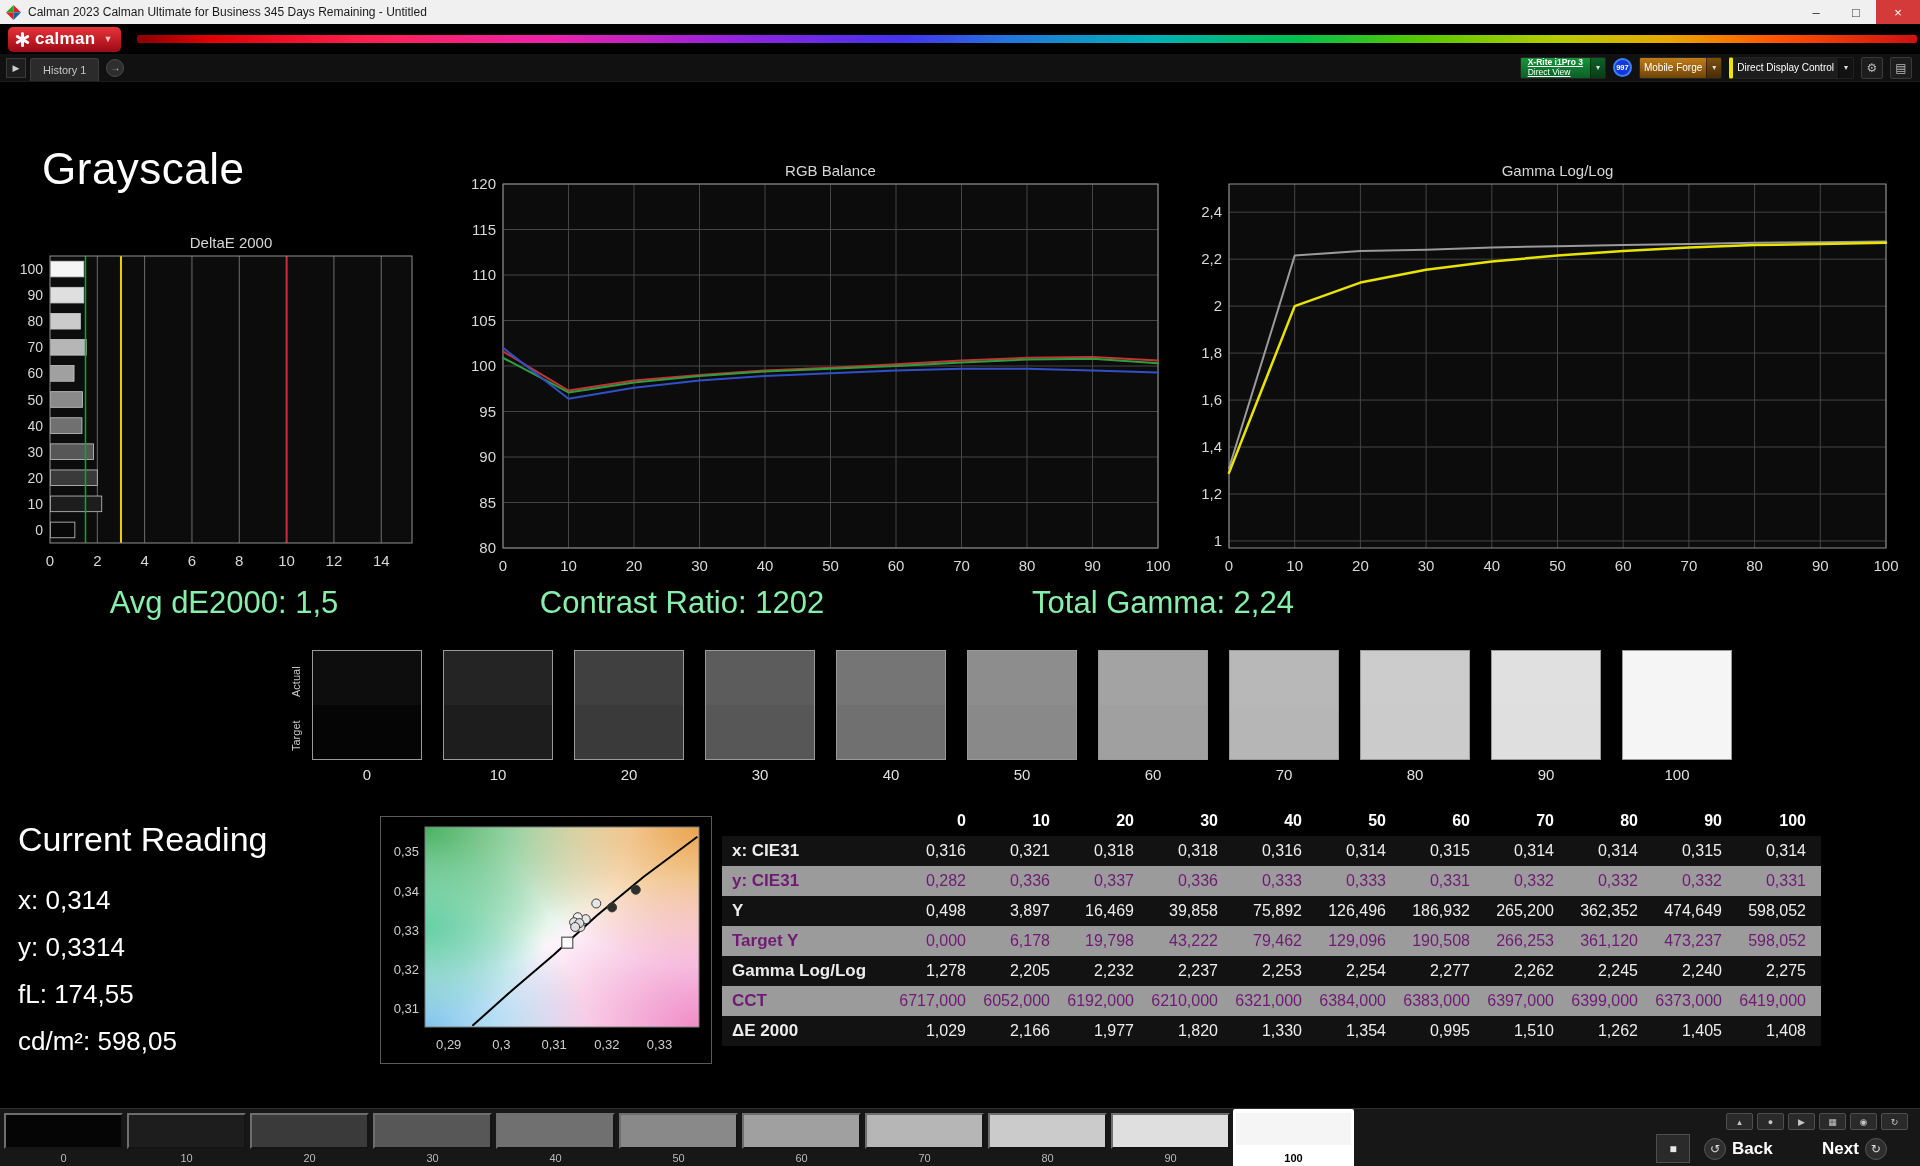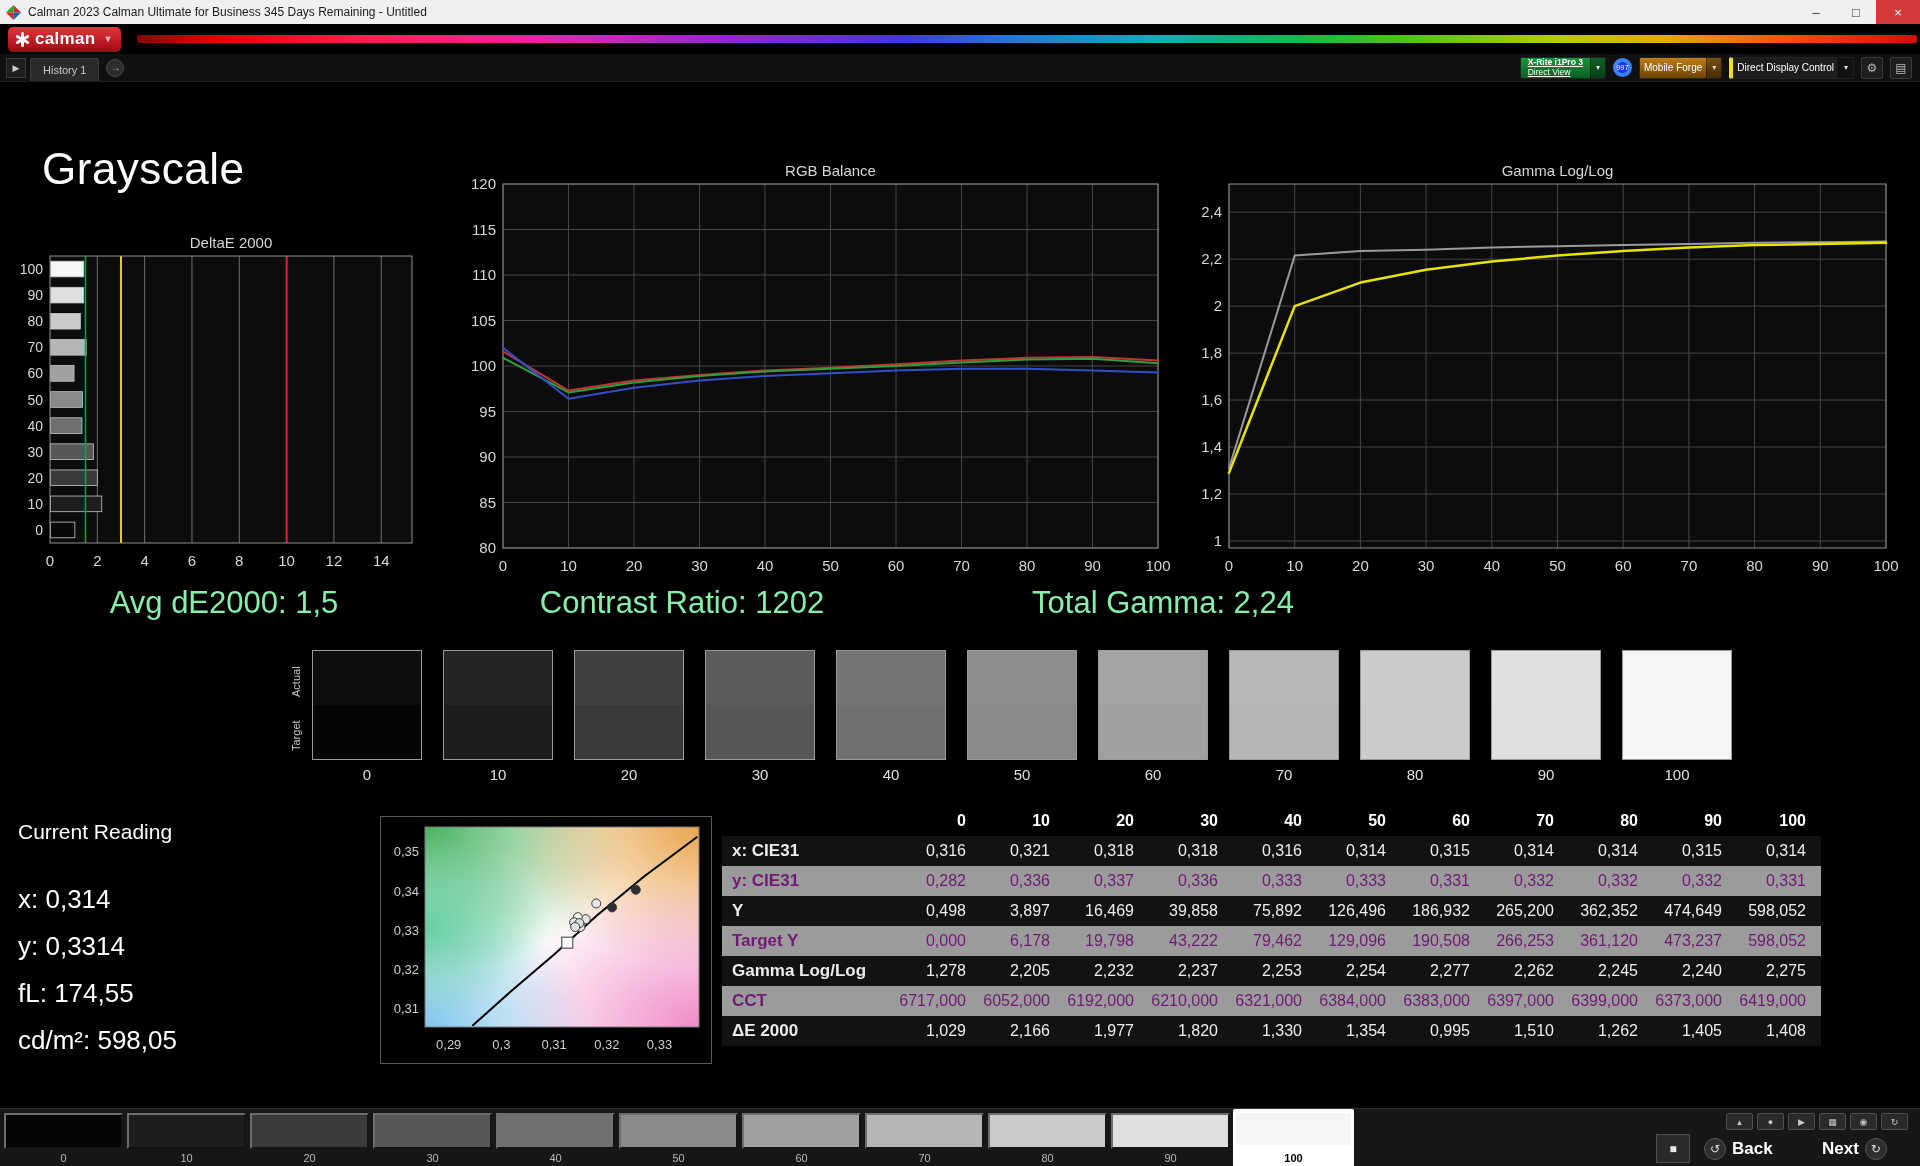--- a/index.html
+++ b/index.html
@@ -30,21 +30,21 @@
 #meter-group{margin-left:auto;display:flex;align-items:center;gap:7px;margin-right:8px;}
 .dd{height:22px;display:flex;align-items:stretch;border:1px solid #222;border-radius:2px;overflow:hidden;}
 .dd-text{display:flex;flex-direction:column;justify-content:center;padding:0 7px;color:#fff;text-decoration:underline;}
 .dd-text .l1{font-size:8.5px;line-height:9.5px;font-weight:bold;}
 .dd-text .l2{font-size:8.5px;line-height:9.5px;}
 .dd-single{font-size:10px;display:flex;align-items:center;padding:0 4px;color:#fff;white-space:nowrap;text-align:center;}
 .dd-arrow{width:15px;display:flex;align-items:center;justify-content:center;color:#ddd;font-size:8px;background:rgba(0,0,0,.35);border-left:1px solid rgba(0,0,0,.4);}
 #dd-meter{background:linear-gradient(180deg,#17953c,#0a5f24);}
 #dd-source{background:linear-gradient(180deg,#c07d18,#6e4407);}
 #dd-control{background:#1d1d1d;border-left:4px solid #f2e200;}
-#meter-badge{width:19px;height:19px;border-radius:50%;background:#1536d8;border:4px solid #3b82f6;color:#fff;font-size:7.5px;font-weight:normal;display:flex;align-items:center;justify-content:center;text-align:right;}
+#meter-badge{width:19px;height:19px;border-radius:50%;background:#1536d8;border:2px solid #3b82f6;color:#fff;font-size:7.5px;font-weight:bold;display:flex;align-items:center;justify-content:center;text-align:right;}
 .icon-btn{width:22px;height:22px;background:#1d1d1d;border:1px solid #3a3a3a;color:#b8b8b8;font-size:12px;display:flex;align-items:center;justify-content:center;border-radius:2px;}
 
 
 #main{position:absolute;left:0;top:82px;width:1920px;height:1026px;background:#000;}
 #page-heading{position:absolute;left:42px;top:62px;font-size:44px;font-weight:400;color:#fff;letter-spacing:.5px;}
 #chart-deltae{position:absolute;left:8px;top:152px;}
 #chart-rgb{position:absolute;left:455px;top:80px;}
 #chart-gamma{position:absolute;left:1185px;top:80px;}
 #stats-row{position:absolute;left:0;top:503px;width:1920px;display:grid;grid-template-columns:448px 468px 494px 510px;}
 .stat{text-align:center;font-size:31px;color:#86efac;}
@@ -54,21 +54,21 @@
 .rot-label{position:absolute;left:290px;width:14px;color:#c8c8c8;font-size:11px;writing-mode:vertical-rl;transform:rotate(180deg);text-align:center;}
 #rot-actual{top:6px;height:55px;}
 #rot-target{top:60px;height:55px;}
 .swatch-cell{position:absolute;top:2px;width:110px;}
 .swatch{width:110px;height:110px;border:1px solid #9a9a9a;position:relative;}
 .swatch .half-top{position:absolute;left:0;top:0;width:100%;height:50%;background:rgba(255,255,255,0.035);}
 .swatch-label{margin-top:6px;text-align:center;font-size:15px;color:#e0e0e0;}
 
 
 #current-reading{position:absolute;left:18px;top:738px;color:#fff;}
-#cr-title{font-size:21px;margin-bottom:32px;}
+#cr-title{font-size:34px;margin-bottom:18px;}
 .cr-line{font-size:26px;line-height:47px;}
 
 
 #cie-svg{position:absolute;left:380px;top:734px;background:#000;border:1px solid #5a5a5a;}
 
 
 #data-table{position:absolute;left:722px;top:724px;width:1099px;}
 .trow{display:grid;grid-template-columns:175px repeat(11,84px);height:30px;}
 .tcell{line-height:30px;overflow:hidden;white-space:nowrap;}
 .tlabel{padding-left:10px;font-weight:bold;font-size:17px;}

